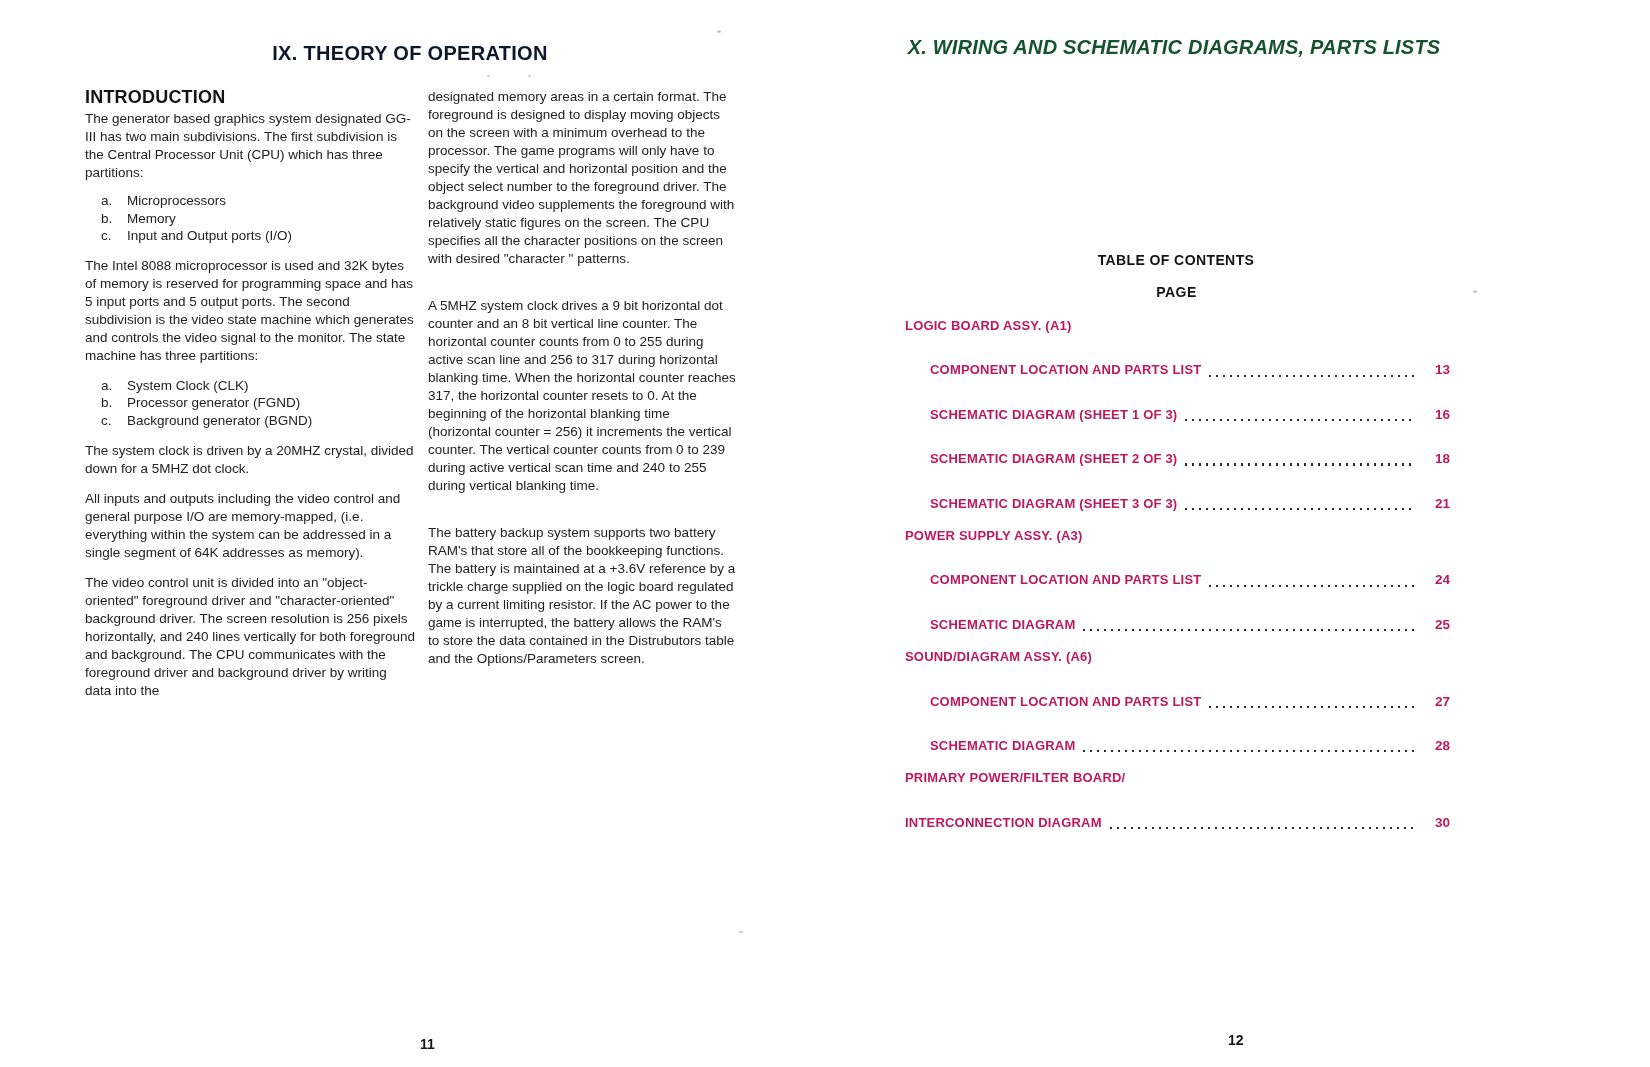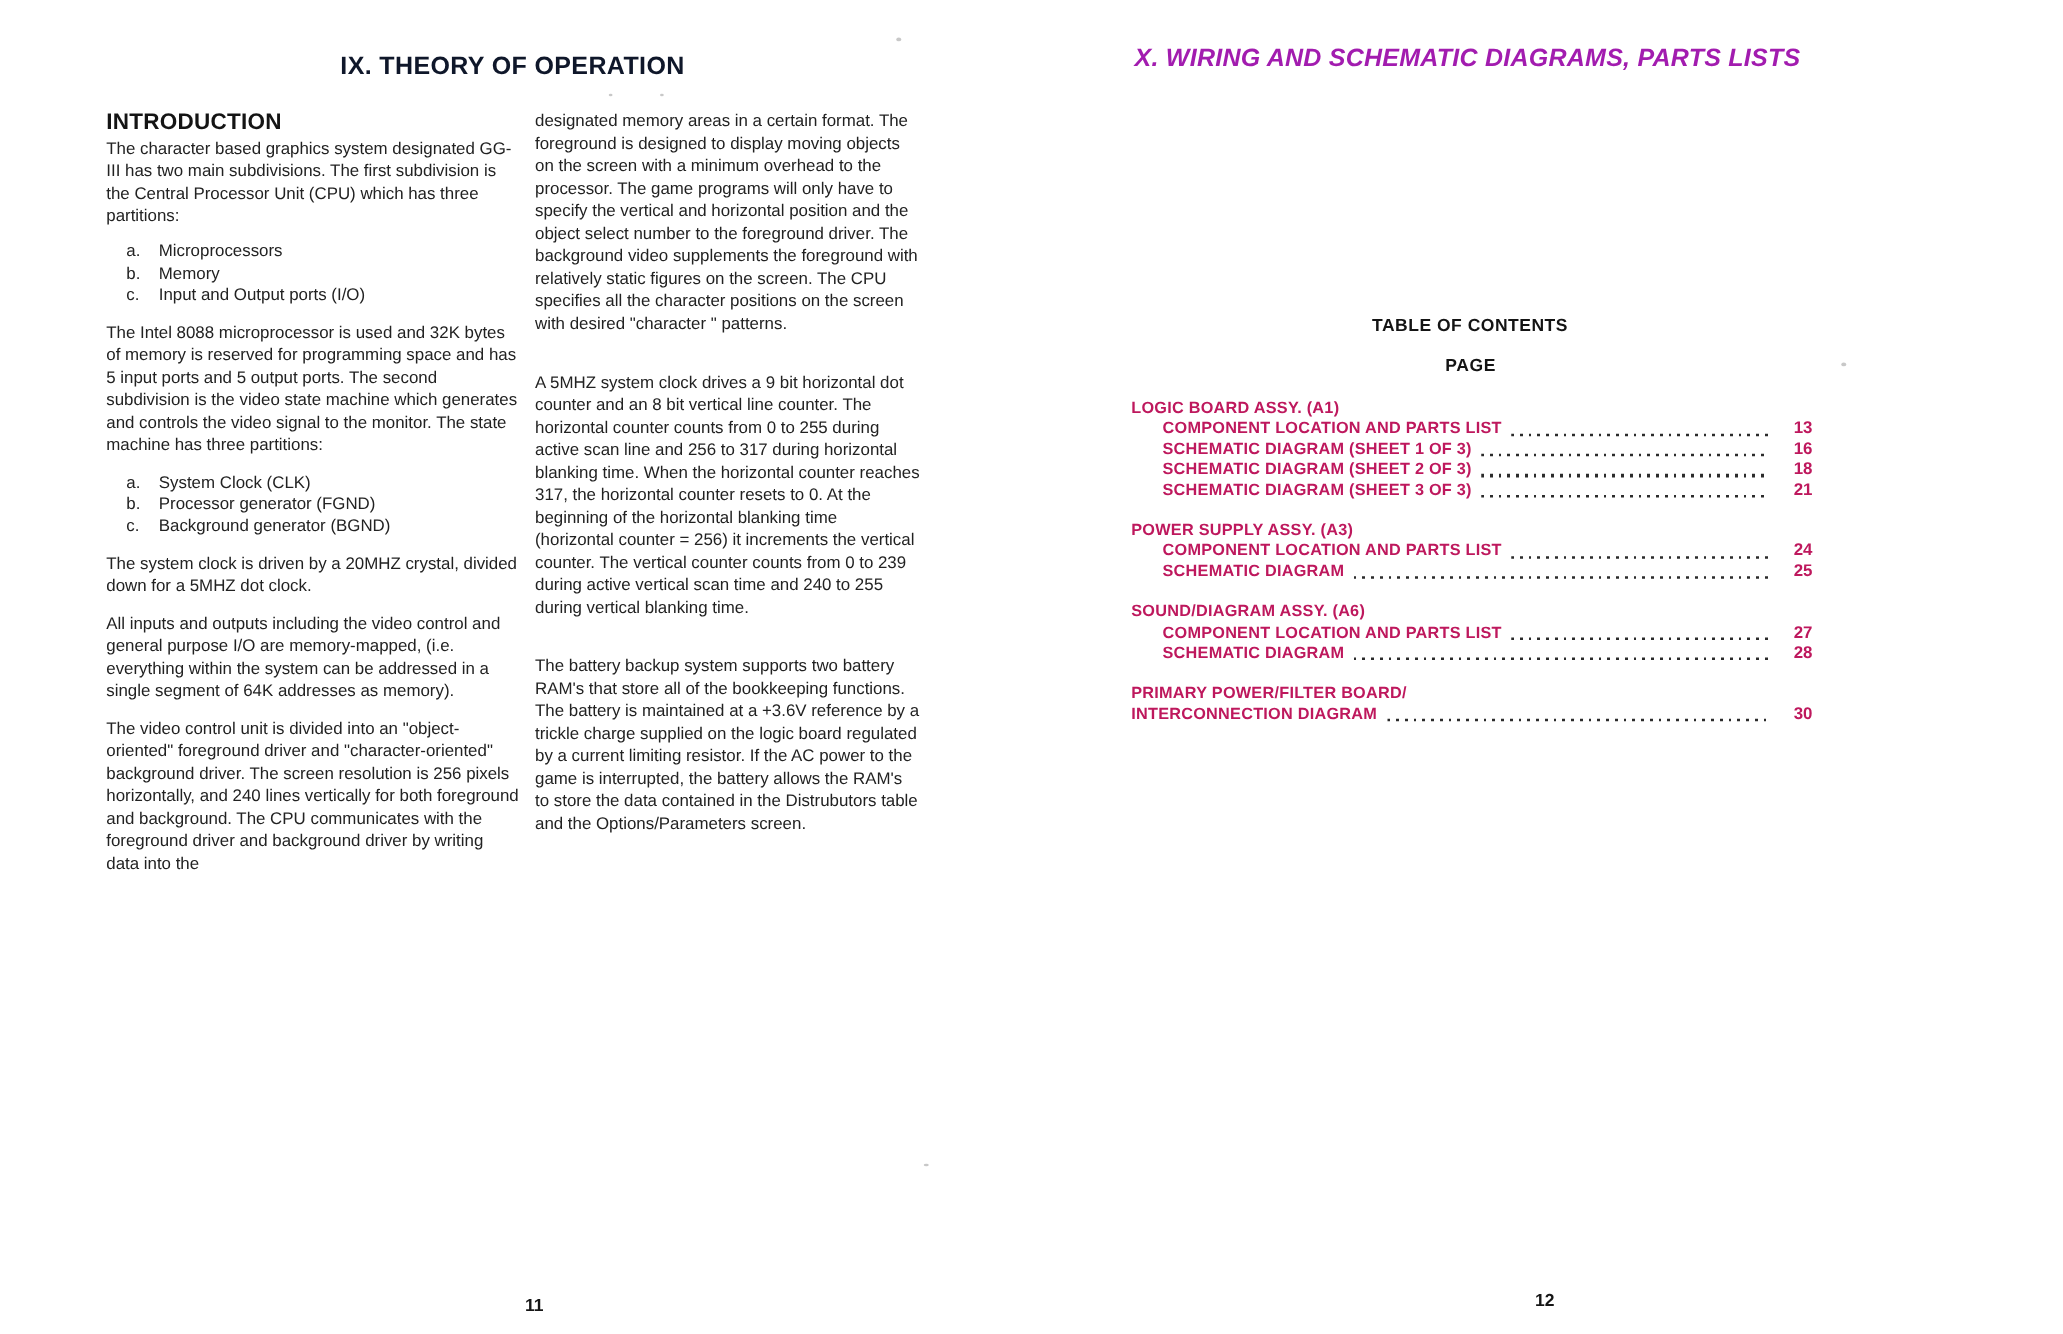--- a/index.html
+++ b/index.html
@@ -12,21 +12,21 @@
   }
   .abs { position:absolute; }
 
   
   .page-title-left {
     left:85px; top:42px; width:650px; text-align:center;
     font-size:20px; font-weight:bold; letter-spacing:.3px; color:#0f172a;
   }
   .page-title-right {
     left:888px; top:36px; width:572px; text-align:center;
-    font-size:20px; font-weight:bold; font-style:italic; letter-spacing:.2px; color:#a21caf;
+    font-size:20px; font-weight:bold; font-style:italic; letter-spacing:.2px; color:#14532d;
   }
   .col { font-size:13.5px; line-height:18px; color:#222; }
   .col-1 { left:85px;  top:88px; width:330px; }
   .col-2 { left:428px; top:88px; width:308px; }
   .col h2 {
     font-size:18px; font-weight:bold; letter-spacing:.2px; color:#141414;
     margin-bottom:4px;
   }
   .col p { margin-bottom:12px; }
   .col p.tight { margin-bottom:10px; }
@@ -40,21 +40,21 @@
     left:900px; top:252px; width:552px; text-align:center;
     font-size:14px; font-weight:bold; letter-spacing:.4px; color:#141414;
   }
   .page-col-header {
     left:905px; top:284px; width:543px; text-align:center;
     font-size:14px; font-weight:bold; letter-spacing:.5px; color:#141414;
   }
   .toc { left:905px; top:318px; width:545px; font-size:13px; font-weight:bold; color:#be185d; }
   .toc-section { margin-bottom:16px; }
   .toc-heading { line-height:16.4px; letter-spacing:.2px; }
-  .toc-row { display:flex; align-items:flex-start; line-height:16.4px; }
+  .toc-row { display:flex; align-items:flex-start; line-height:16.4px;margin-top:28px; }
   .toc-row.indent { padding-left:25px; }
   .toc-label { white-space:nowrap; letter-spacing:.2px; }
   .leader {
     flex:1; height:2.2px; margin:0 8px 2px 8px; align-self:flex-end;
     background-image:repeating-linear-gradient(to right,#2b2b2b 0 2.2px,transparent 2.2px 7px);
   }
   .toc-page { width:26px; flex:none; text-align:right; font-size:13.5px; }
 
   
   .folio { font-size:14px; font-weight:bold; color:#161616;margin-top:16px; }
@@ -69,21 +69,21 @@
   .speck-4 { left:1473px; top:290px; width:4px; height:3px; }
   .speck-5 { left:739px; top:931px; width:4px; height:2px; }
 </style>
 </head>
 <body>
 
 <h1 class="abs page-title-left">IX. THEORY OF OPERATION</h1>
 
 <div class="abs col col-1">
   <h2>INTRODUCTION</h2>
-  <p class="tight">The character based graphics system designated GG-III has two main subdivisions. The first subdivision is the Central Processor Unit (CPU) which has three partitions:</p>
+  <p class="tight">The generator based graphics system designated GG-III has two main subdivisions. The first subdivision is the Central Processor Unit (CPU) which has three partitions:</p>
   <ul>
     <li>
       <span class="marker">a.</span>
       <span>Microprocessors</span>
     </li>
     <li>
       <span class="marker">b.</span>
       <span>Memory</span>
     </li>
     <li>

